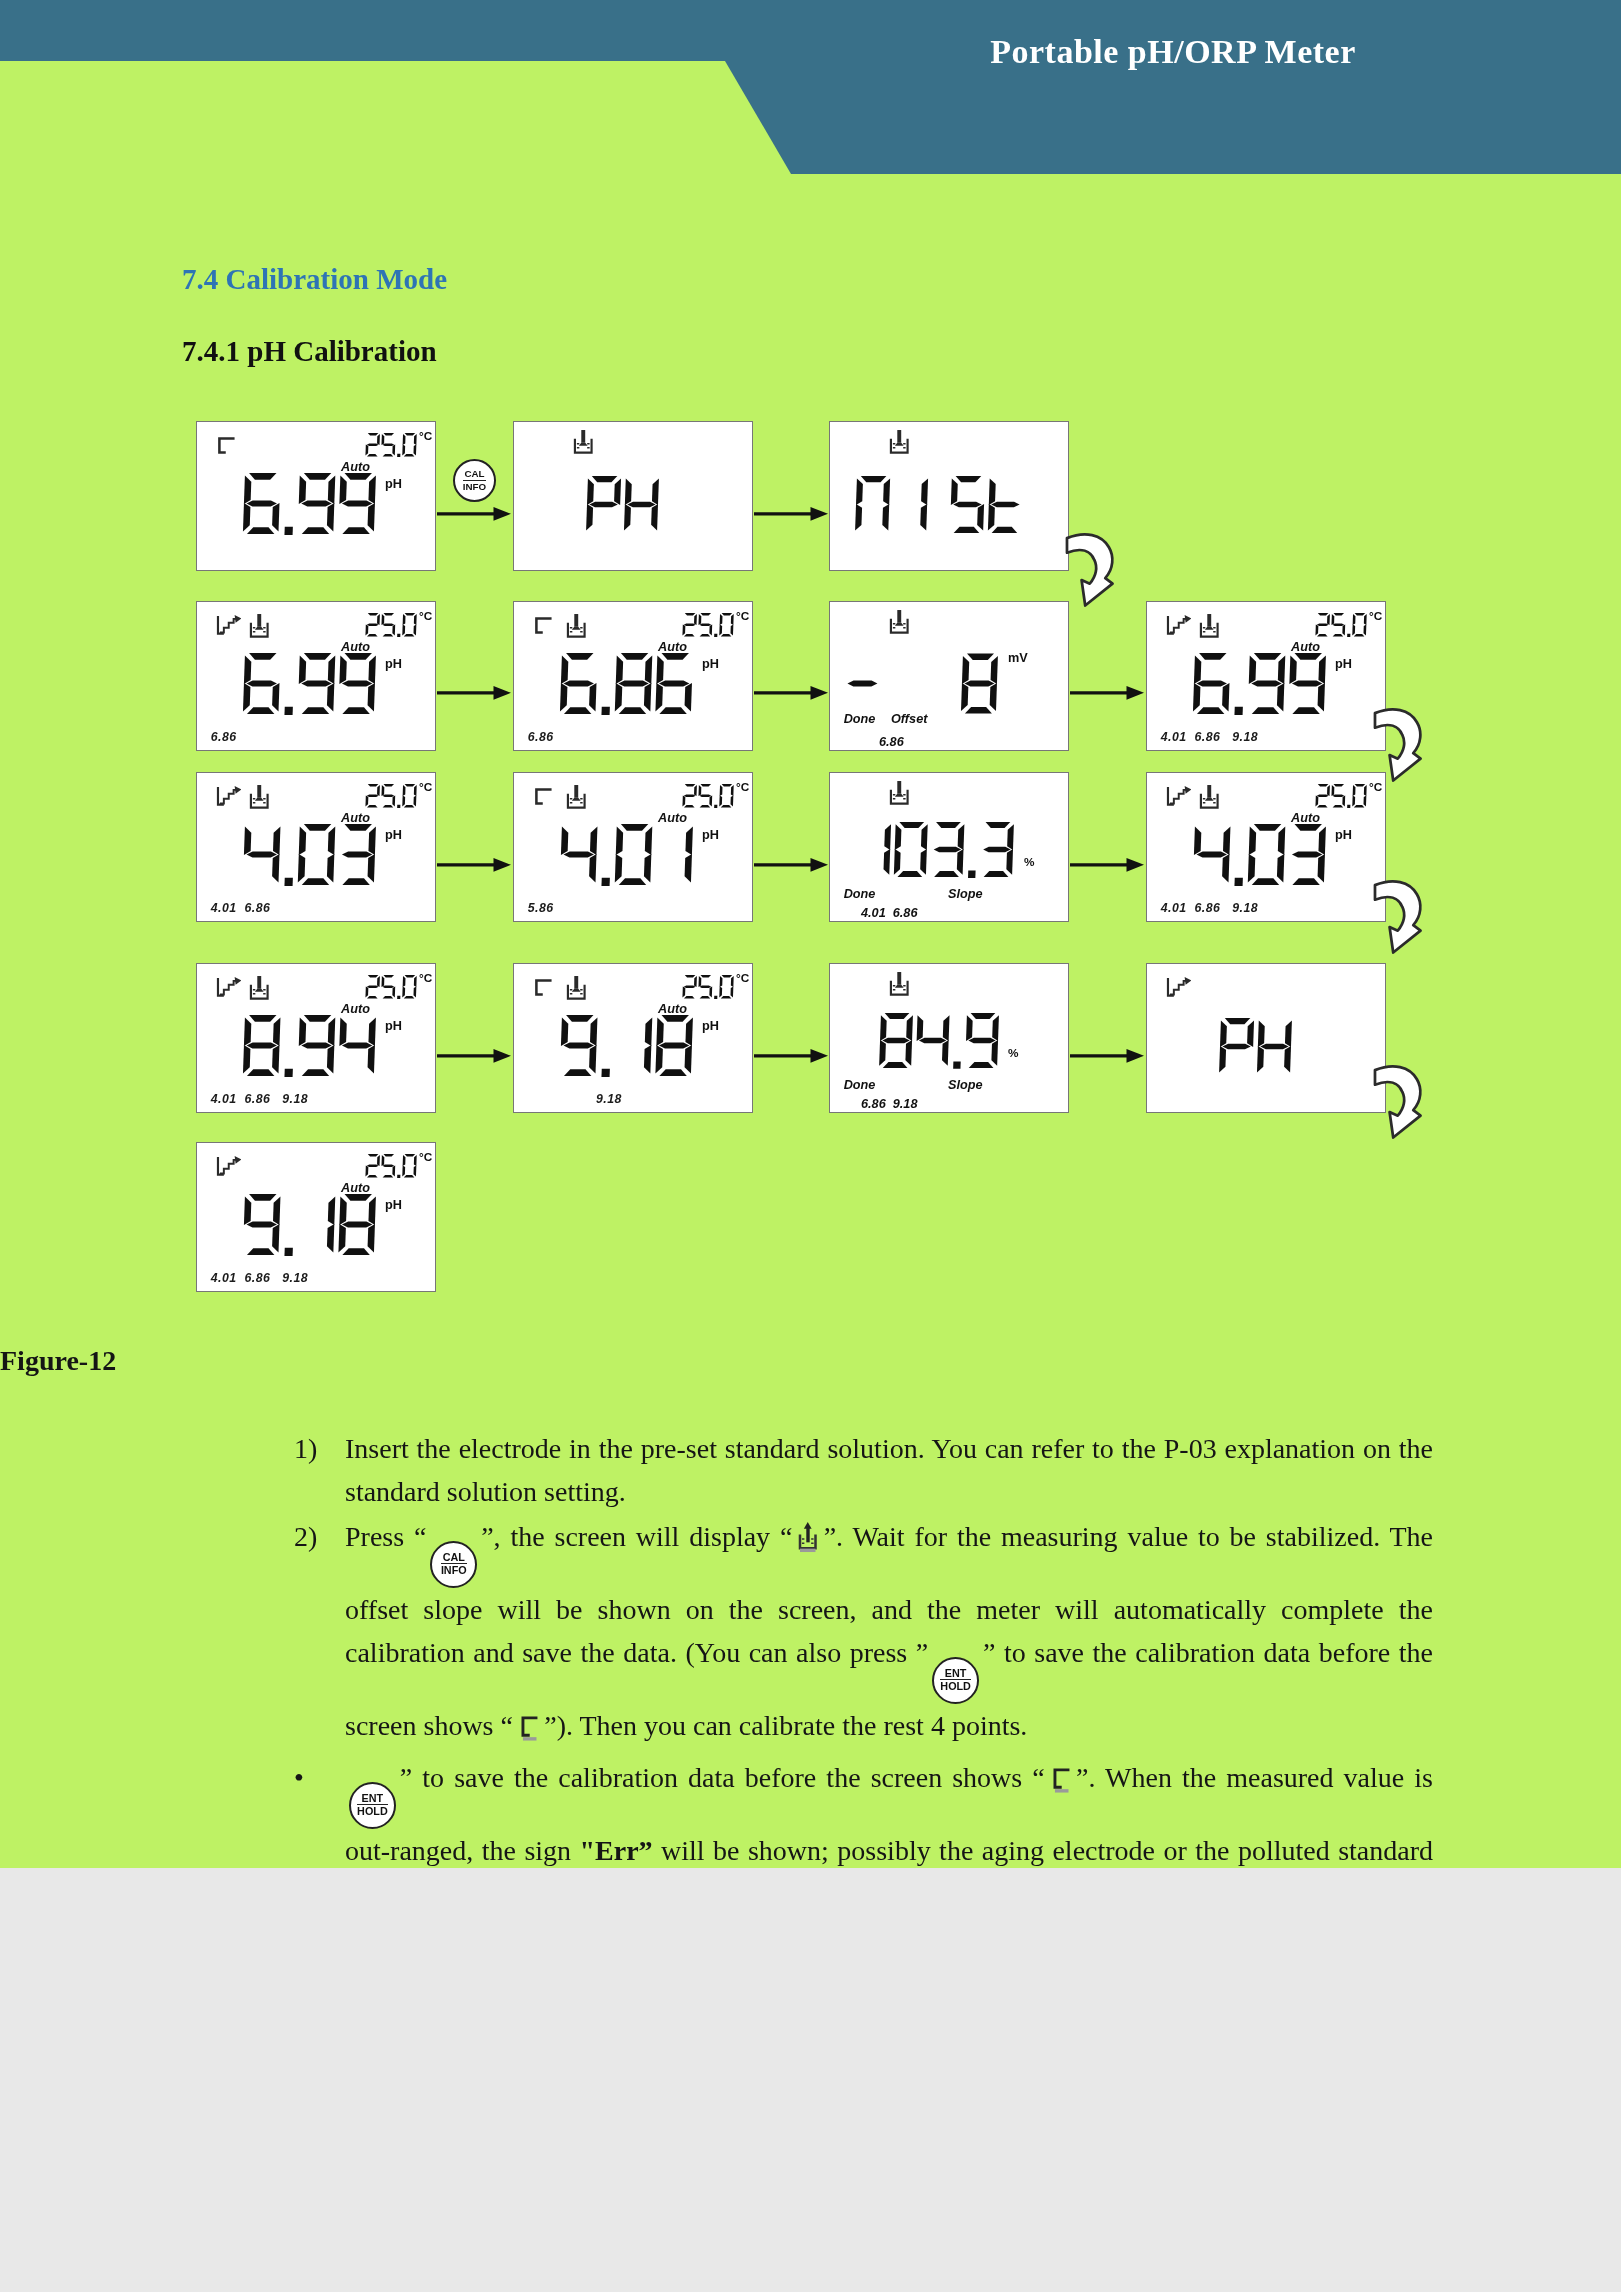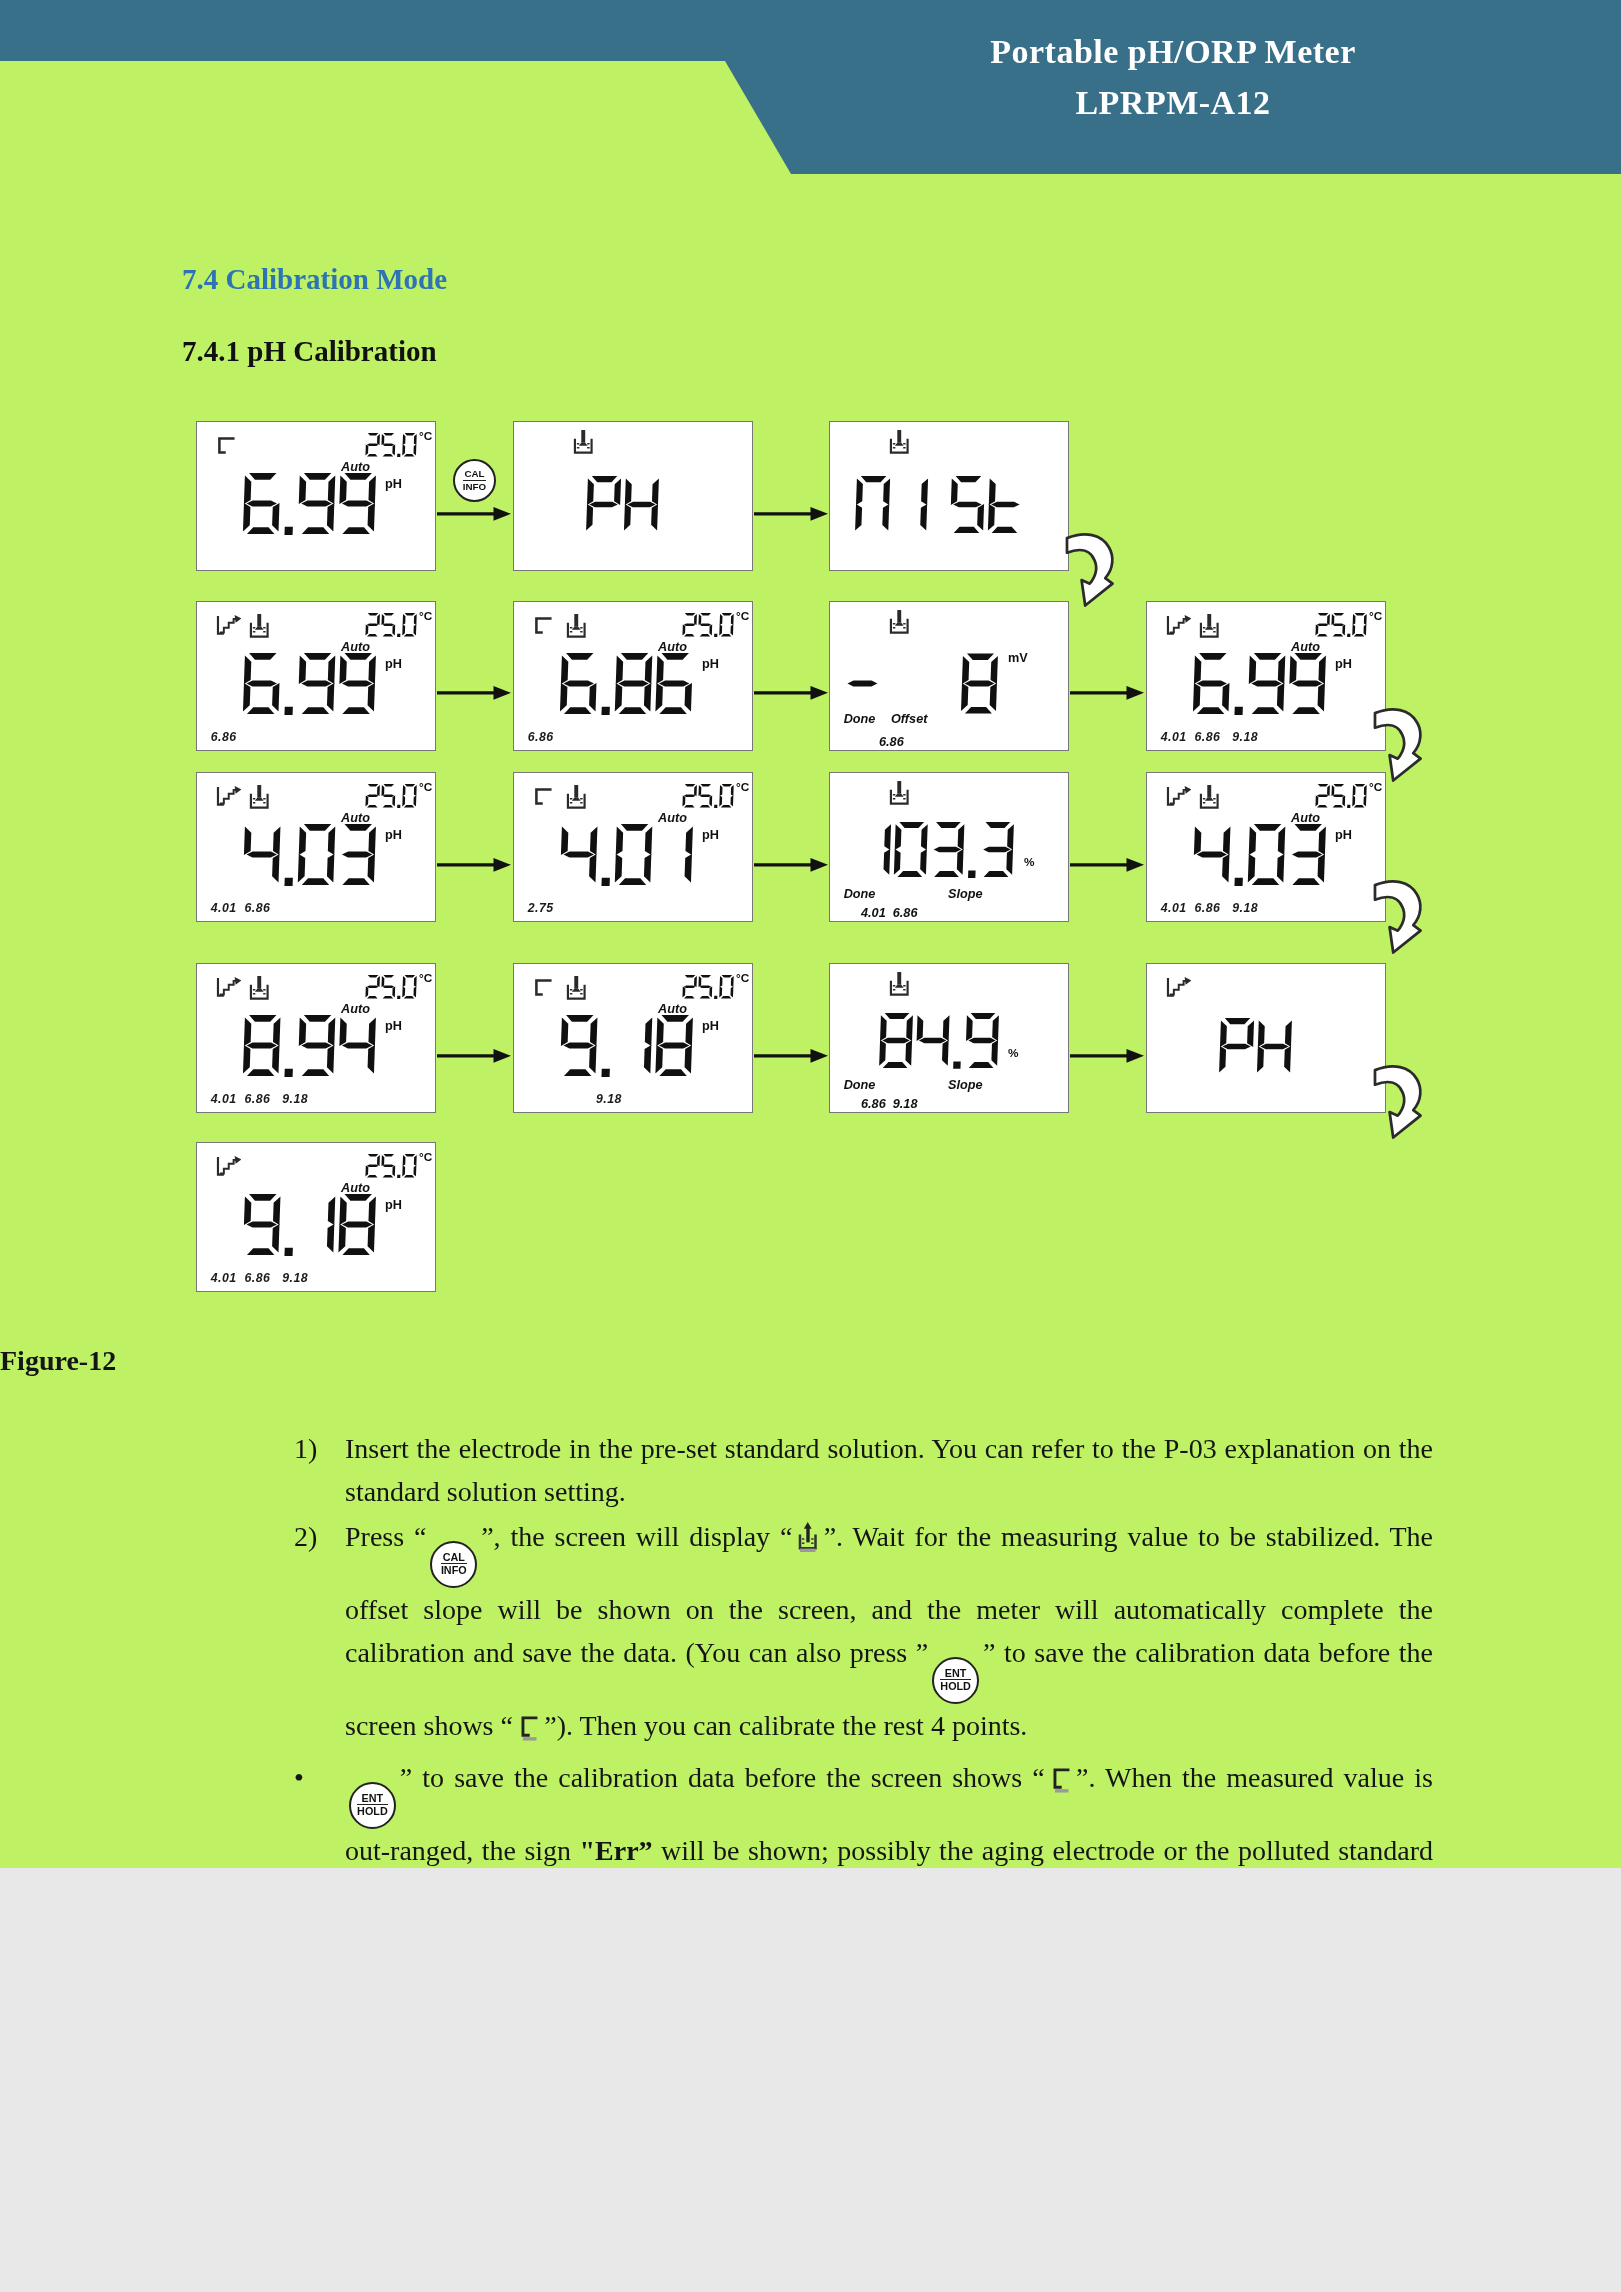--- a/index.html
+++ b/index.html
@@ -53,21 +53,20 @@
   .f-url{position:absolute;top:2160px;left:248px;font-weight:700;font-size:28px;color:#1f5fa8;}
 </style>
 </head>
 <body>
 
 <div class="page">
 
   <div class="band"></div>
   <div class="title-block">
     <div>Portable pH/ORP Meter</div>
-    <div>LPRPM-A12</div>
   </div>
 
   <h1 class="sec-head">7.4  Calibration Mode</h1>
   <h2 class="subsec-head">7.4.1   pH Calibration</h2>
 
   <div id="figure">
       <div class="lcd" style="left: 196px; top: 421px;">
         <span class="ic" style="left:17.6px;top:11.8px"><svg width="22.5" height="22.5" viewBox="0 0 23 23">
             <path d="M20 4.5 H4.5 V19 H11" stroke="#2a2a2a" fill="none" stroke-width="2.6"></path>
           </svg></span>
@@ -941,21 +940,21 @@
               </g>
               <g transform="translate(188,0)">
                 <polygon points="70,5 70,61 57,53 57,17"></polygon>
               </g>
               <g transform="translate(188,0)">
                 <polygon points="70,59 57,67 57,103 70,115"></polygon>
               </g>
             </g>
           </svg></span>
         <span class="sup it" style="left:188px;top:55px">pH</span>
-        <span class="bt" style="left:13.7px">2.75</span>
+        <span class="bt" style="left:13.7px">5.86</span>
       </div>
       <div class="lcd" style="left: 829px; top: 772px;">
         <span class="ic" style="left:57px;top:7.8px"><svg width="24.5" height="26.5" viewBox="0 0 25 27">
             <rect x="10.5" y="0" width="4" height="13" fill="#2a2a2a"></rect>
             <path d="M10.5 13 L8 16 H17 L14.5 13 Z" fill="#2a2a2a"></path>
             <path d="M4 9 V23 H21 V9" stroke="#2a2a2a" fill="none" stroke-width="2.2"></path>
             <path d="M6 14 H8.5 M16.5 14 H19 M6 18 H8.5 M16.5 18 H19" stroke="#2a2a2a" stroke-width="1.6"></path>
           </svg></span>
         <span class="pos" style="left:29px;top:49px"><svg width="155" height="55" viewBox="0 0 338 120" style="overflow:visible">
             <g fill="#101010" transform="skewX(-2)">

